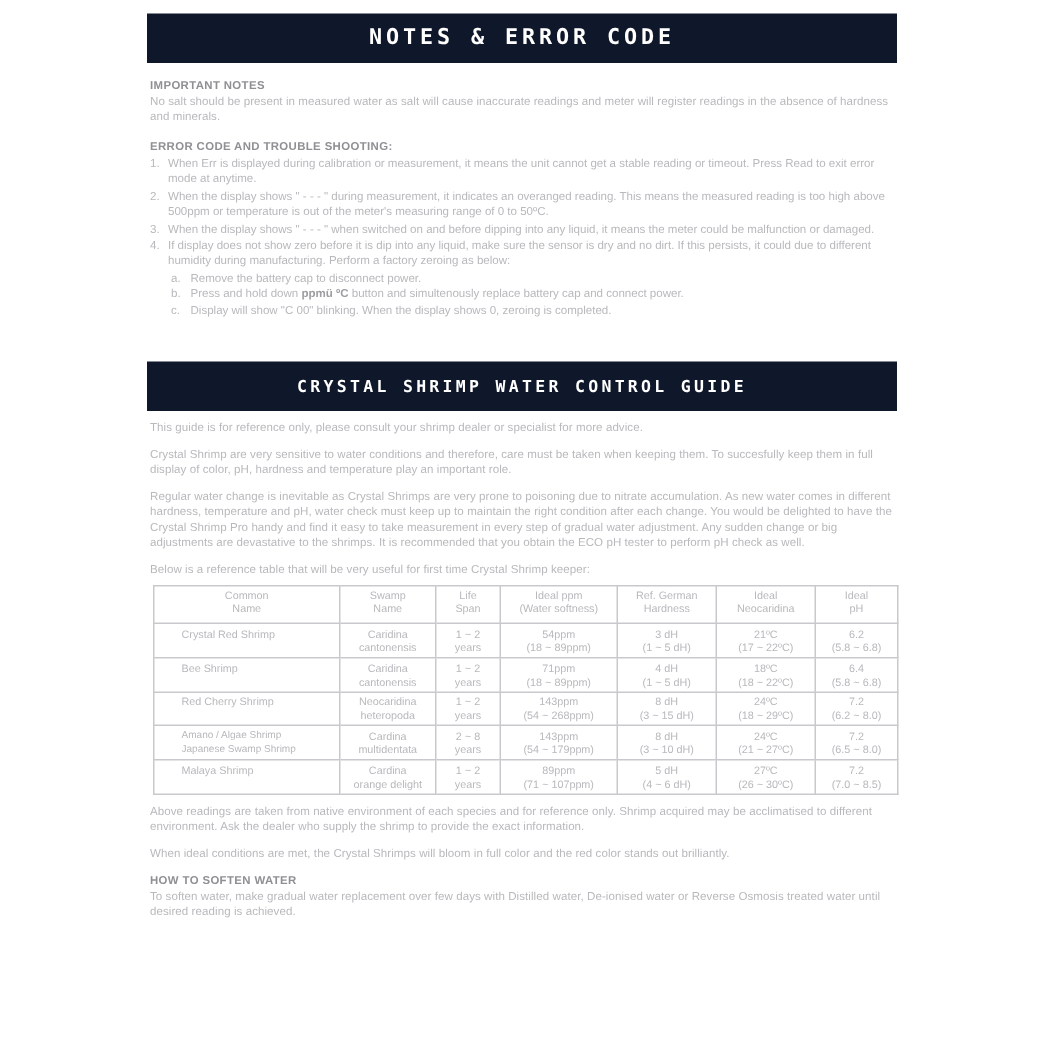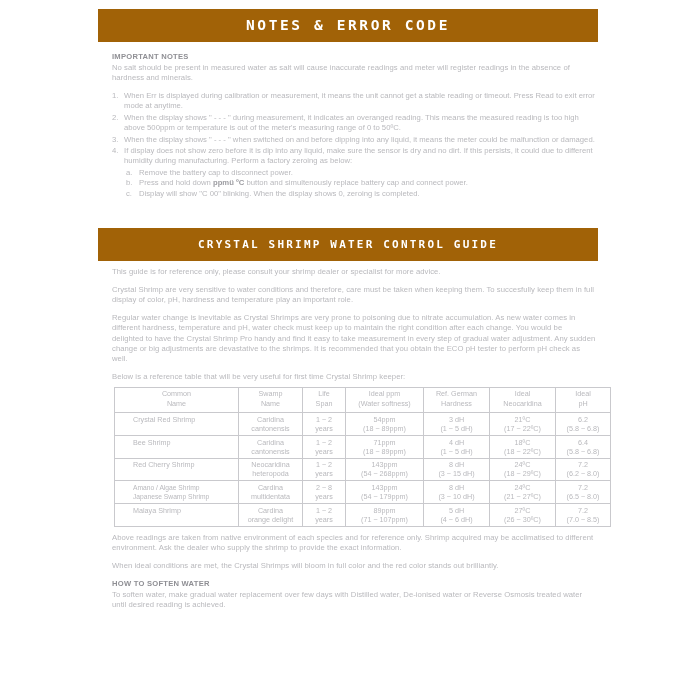--- a/index.html
+++ b/index.html
@@ -22,42 +22,41 @@
   }
   .content {
     position: absolute;
     left: 98px;
     top: 9px;
     width: 500px;
   }
 
   
   .banner {
-    background: #a16207;
+    background: #0f172a;
     height: 33px;
     line-height: 33px;
     text-align: center;
     color: #ffffff;
     font-size: 14.5px;
     font-weight: bold;
     letter-spacing: 2.6px;
     font-family: "DejaVu Sans Mono", monospace;
     text-transform: uppercase;
     white-space: nowrap;
     overflow: hidden;
   }
   .banner.small-caps {
     font-size: 11px;
     letter-spacing: 2.2px;
   }
 
   
   .body-col {
     padding: 0 2px 0 2px;
-    margin-left: 12px;
   }
   .subhead {
     font-size: 7.6px;
     font-weight: bold;
     color: #8f8f94;
     letter-spacing: 0.25px;
     margin: 10px 0 2px 0;
     text-transform: uppercase;
   }
   p.para {
@@ -152,20 +151,21 @@
 
 <div class="page">
   <div class="content">
 
     <div class="banner">NOTES &amp; ERROR CODE</div>
 
     <div class="body-col">
       <div class="subhead">IMPORTANT NOTES</div>
       <p class="para">No salt should be present in measured water as salt will cause inaccurate readings and meter will register readings in the absence of hardness and minerals.</p>
 
+      <div class="subhead">ERROR CODE AND TROUBLE SHOOTING:</div>
 
       <ol class="numlist">
         <li>
           <span class="num">1.</span>
           <span>When Err is displayed during calibration or measurement, it means the unit cannot get a stable reading or timeout.  Press Read to exit error mode at anytime.</span>
         </li>
         <li>
           <span class="num">2.</span>
           <span>When the display shows " - - - " during measurement, it indicates an overanged reading.  This means the measured reading is too high above 500ppm or temperature is out of the meter's measuring range of 0 to 50ºC.</span>
         </li>

